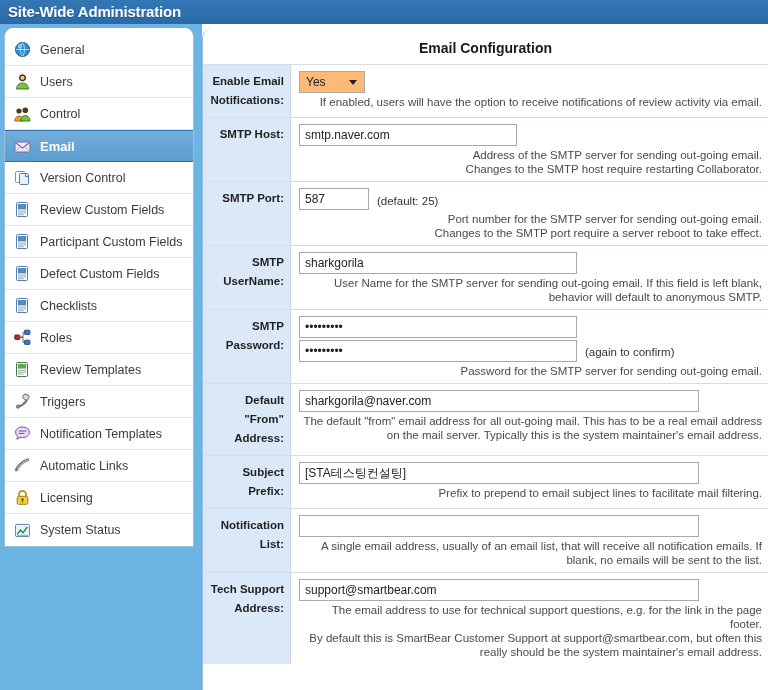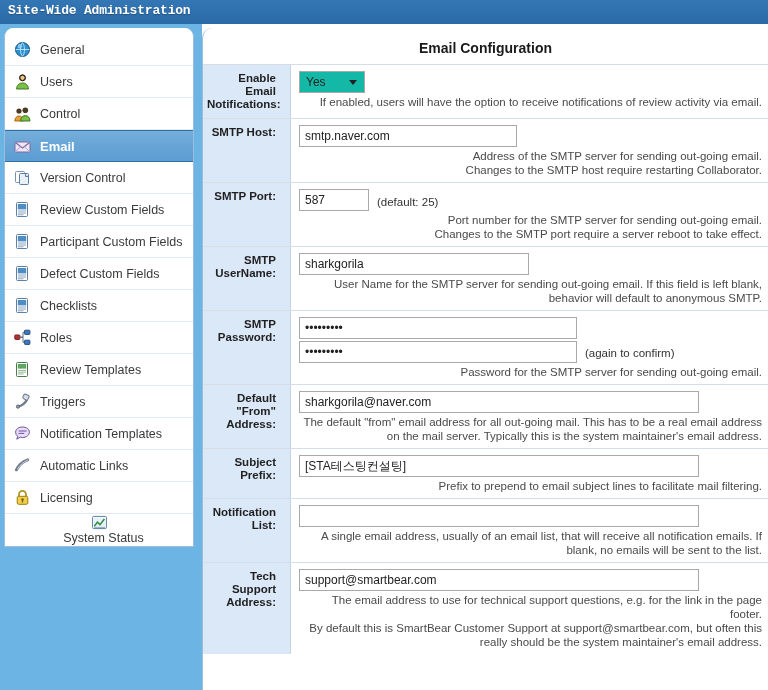--- a/index.html
+++ b/index.html
@@ -21,27 +21,26 @@
   #topbar {
     position: absolute;
     left: 0; top: 0;
     width: 768px; height: 24px;
     background: #2b6ba9;
     background: linear-gradient(to bottom, #3477b5 0%, #2a6aa6 100%);
   }
   #topbar .title {
     position: absolute;
     left: 8px; top: 3px;
-    font-size: 13px;
+    font-size: 15px;
     font-weight: bold;
     color: #ffffff;
     letter-spacing: -0.2px;
     text-shadow: 0 1px 1px rgba(0,0,0,0.28);
     white-space: nowrap;
-    font-family: Liberation Mono, monospace;
   }
 
   
   #leftbg {
     position: absolute;
     left: 0; top: 24px;
     width: 202px; height: 666px;
     background: #6cb4e4;
   }
   #leftbg-strip {
@@ -72,21 +71,21 @@
     display: flex;
     align-items: center;
     height: 32px;
     padding-left: 9px;
     border-bottom: 1px solid #e2e9ef;
     box-sizing: border-box;
     cursor: pointer;
     color: #3a3a3a;
     font-size: 12.5px;
   }
-  .sb-item:last-child { border-bottom: none; flex-direction: column; }
+  .sb-item:last-child { border-bottom: none; }
   .sb-item.active {
     background: #5c9fd4;
     background: linear-gradient(to bottom, #74aeda 0%, #5b9cd2 100%);
     border-top: 1px solid #2f6fa8;
     border-bottom: 1px solid #2f6fa8;
     color: #ffffff;
     font-weight: bold;
     font-size: 13px;
   }
   .sb-ico {
@@ -129,25 +128,25 @@
     border-top: 1px solid #d6dde4;
     align-items: stretch;
   }
   .fcell-label {
     width: 88px;
     flex: 0 0 88px;
     background: #dbe8f7;
     border-right: 1px solid #c4d4e6;
     box-sizing: border-box;
     text-align: right;
-    padding: 7px 14px 7px 4px;
+    padding: 7px 6px 7px 4px;
     font-weight: bold;
     font-size: 11.5px;
     color: #1f1f1f;
-    line-height: 13px;
+    line-height: 19px;
   }
   .fcell-body {
     flex: 1 1 auto;
     padding: 6px 6px 5px 8px;
     box-sizing: border-box;
     background: #ffffff;
     min-width: 0;
   }
   .fhelp {
     font-size: 11.5px;
@@ -163,30 +162,30 @@
     color: #222;
     padding: 3px 5px;
     border: 1px solid #a9a9a9;
     box-sizing: border-box;
     height: 22px;
     background: #fff;
     outline: none;
   }
   input.w-host   { width: 218px; }
   input.w-port   { width: 70px; }
-  input.w-user   { width: 230px; }
+  input.w-user   { width: 278px; }
   input.w-pass   { width: 278px; display:block; }
   input.w-wide   { width: 400px; }
   input.w-full   { width: 400px; }
 
   .selwrap {
     display: inline-block;
     position: relative;
     border: 1px solid #a9a9a9;
-    background: #14b8a6;
+    background: #fdba74;
     box-sizing: border-box;
     height: 22px;
     vertical-align: middle;
   }
   .selwrap .seltxt {
     display: inline-block;
     font-size: 12px;
     color: #222;
     padding: 3px 26px 3px 6px;
     line-height: 14px;

